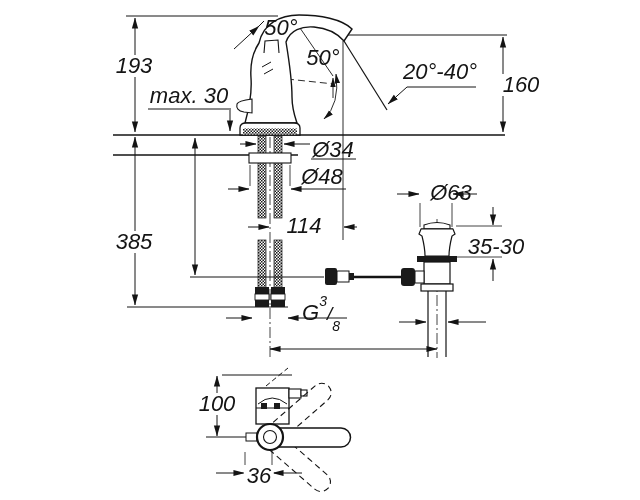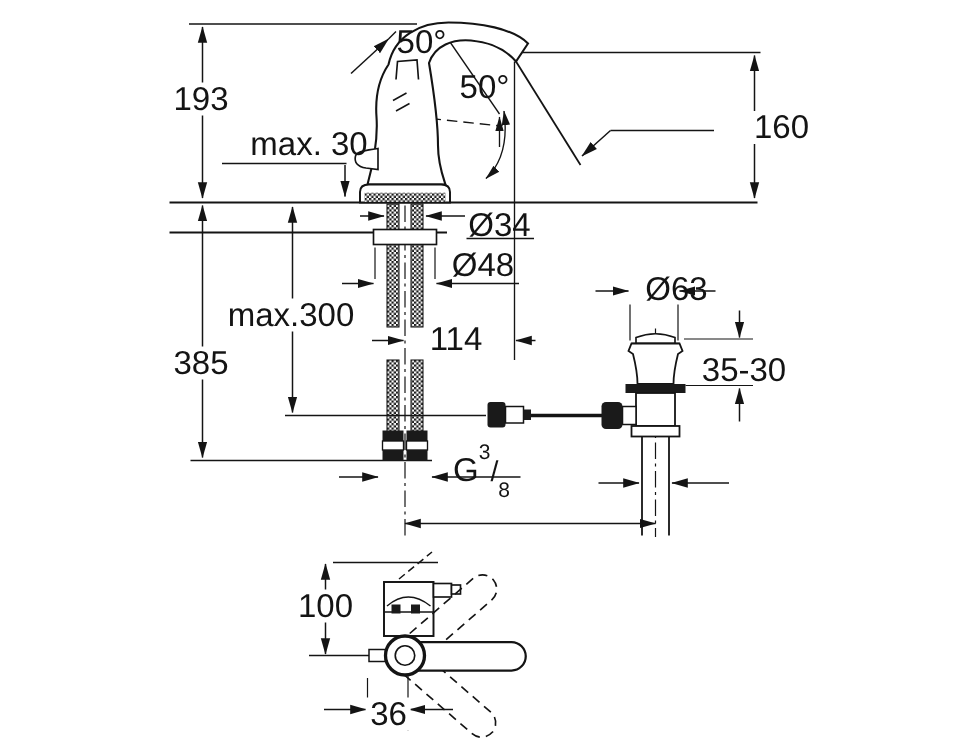--- a/index.html
+++ b/index.html
@@ -1,20 +1,20 @@
 <!DOCTYPE html>
 <html><head>
 <meta charset="utf-8">
 <style>
   html,body{margin:0;padding:0;background:#ffffff;}
   #stage{position:relative;width:640px;height:500px;background:#ffffff;overflow:hidden;
          font-family:"Liberation Sans","DejaVu Sans",sans-serif;}
   svg{position:absolute;left:0;top:0;}
   .lbl{position:absolute;transform:translate(-50%,-50%);font-size:22px;color:#141414;
-       white-space:nowrap;line-height:1;letter-spacing:0px;}
+       white-space:nowrap;line-height:1;letter-spacing:0px;font-style:italic;}
   .bg{background:#ffffff;padding:0 3px;}
   .frac sup{font-size:14px;position:relative;top:-6px;}
   .frac sub{font-size:14px;position:relative;top:5px;}
   .frac .slash{font-size:19px;}
   #wm{position:absolute;transform:translate(-50%,-50%);font-size:33px;font-weight:bold;
       color:#d99f9f;opacity:0.6;letter-spacing:1px;}
 </style>
 </head>
 <body>
 
@@ -179,27 +179,27 @@
       <path d="M272,428 L338,428 A9.5,9.5 0 0 1 338,447 L272,447" transform="rotate(41 270 437)"></path>
     </g>
     <rect x="246" y="433" width="11" height="8" fill="#ffffff" stroke="#141414" stroke-width="1"></rect>
     <path d="M270,428 L341,428 A9.5,9.5 0 0 1 341,447 L270,447" fill="#ffffff" stroke="#141414" stroke-width="1.5"></path>
     <circle cx="270" cy="437" r="13" fill="#ffffff" stroke="#141414" stroke-width="2.2"></circle>
     <circle cx="270" cy="437" r="6.5" fill="none" stroke="#141414" stroke-width="1.1"></circle>
   </g>
 </svg>
 
 <div class="lbl bg" style="left:134px;top:66px">193</div>
-<div class="lbl" style="left:206px;top:96px">max. 30</div>
+<div class="lbl" style="left:189px;top:96px">max. 30</div>
 <div class="lbl" style="left:281px;top:28px">50°</div>
 <div class="lbl" style="left:323px;top:58px">50°</div>
+<div class="lbl" style="left:440px;top:72px">20°-40°</div>
 <div class="lbl bg" style="left:521px;top:85px">160</div>
 <div class="lbl" style="left:333px;top:150px">Ø34</div>
 <div class="lbl" style="left:322px;top:177px">Ø48</div>
-<div class="lbl bg" style="left:194px;top:210px">max.300</div>
 <div class="lbl" style="left:304px;top:226px">114</div>
 <div class="lbl bg" style="left:134px;top:242px">385</div>
 <div class="lbl" style="left:451px;top:193px">Ø63</div>
 <div class="lbl" style="left:496px;top:247px">35-30</div>
 <div class="lbl frac" style="left:321px;top:314px"><span>G</span><sup>3</sup><span class="slash">/</span><sub>8</sub></div>
 <div class="lbl bg" style="left:217px;top:404px">100</div>
 <div class="lbl bg" style="left:259px;top:476px">36</div>
 
 
 </div>

